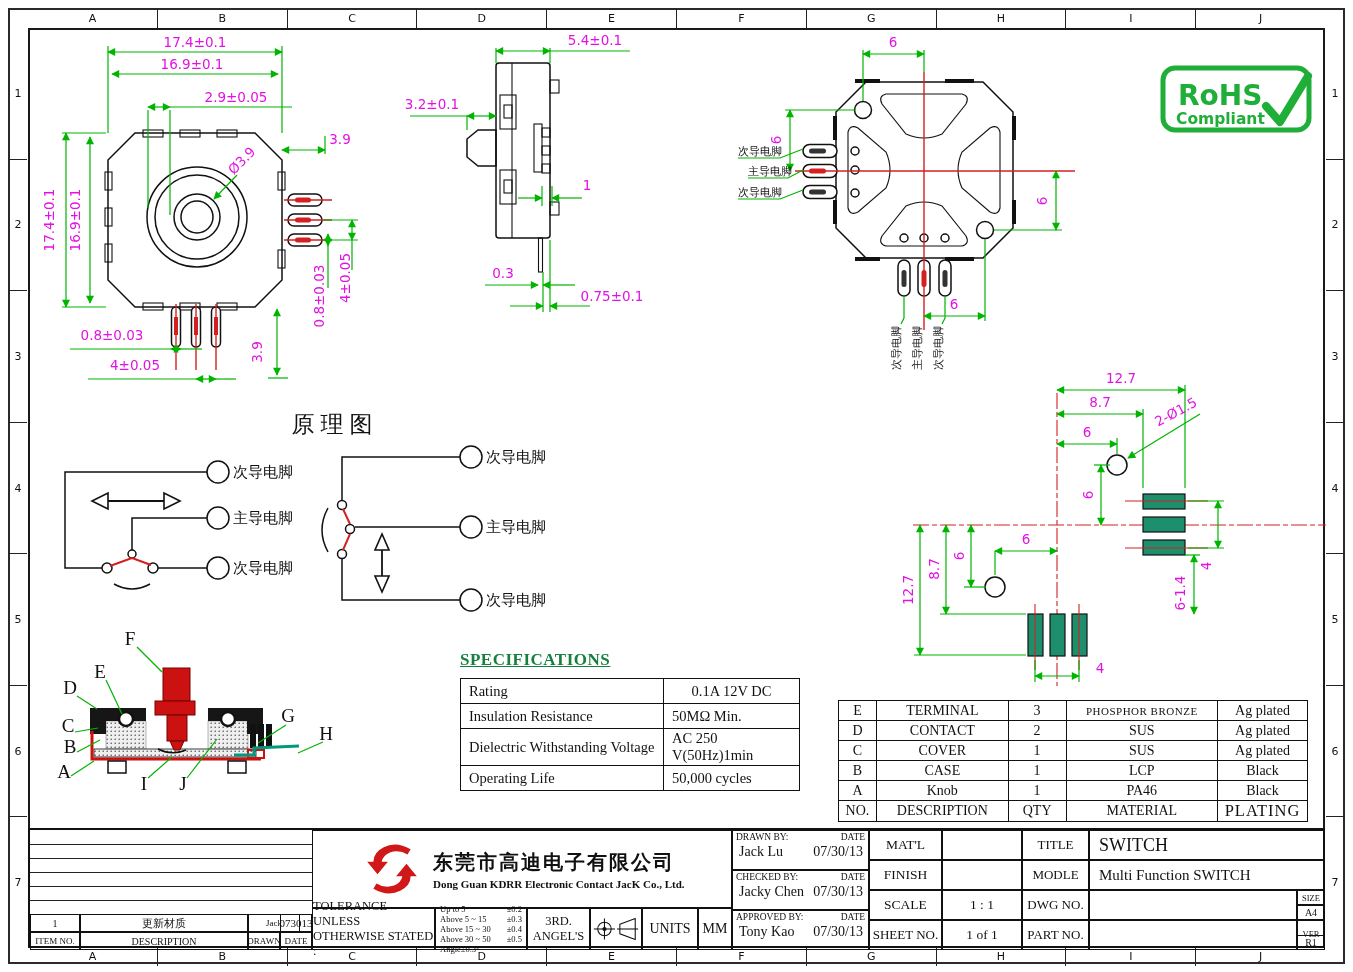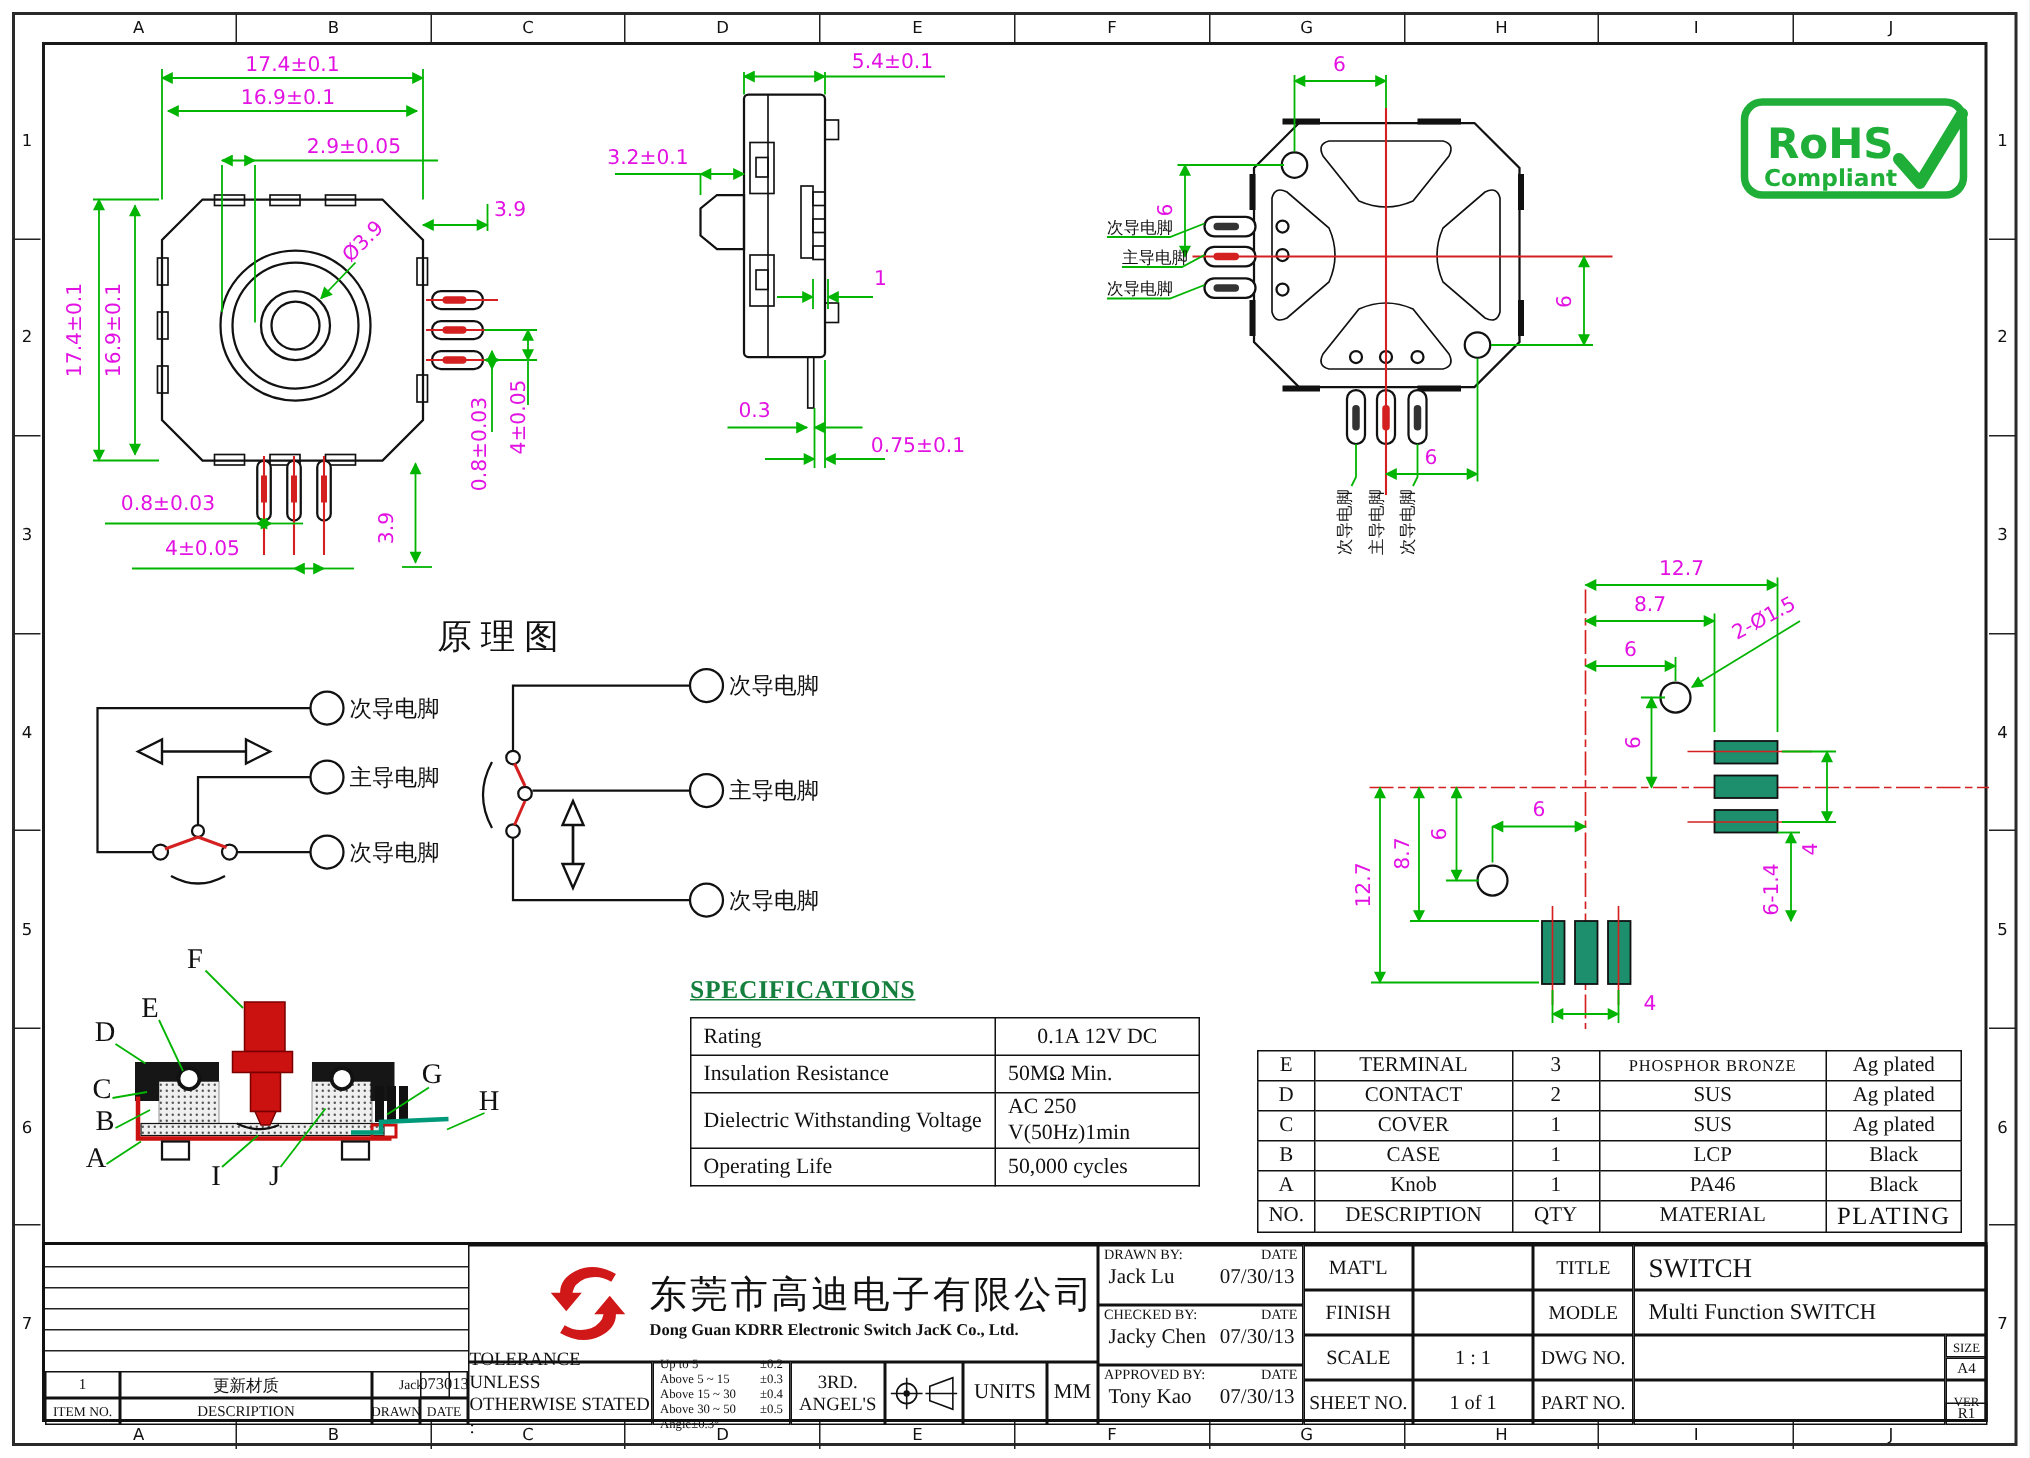--- a/index.html
+++ b/index.html
@@ -554,22 +554,22 @@
     <div class="tbc" style="left:50px;top:102px;width:168px;height:18px;font-size:10px">DESCRIPTION</div>
     <div class="tbc" style="left:218px;top:102px;width:32px;height:18px;font-size:9px">DRAWN</div>
     <div class="tbc" style="left:250px;top:102px;width:32px;height:18px;font-size:9px">DATE</div>
 
     <div class="tbc" style="left:282px;top:0;width:420px;height:78px;justify-content:flex-start">
       <svg width="54" height="60" viewBox="0 0 52 58" style="margin-left:52px">
         <path d="M44 10 Q30 2 18 8 Q8 13 8 22 L2 22 L12 34 L22 22 L16 22 Q17 16 24 13 Q33 10 41 15 Z" fill="#d01818"></path>
         <path d="M8 48 Q22 56 34 50 Q44 45 44 36 L50 36 L40 24 L30 36 L36 36 Q35 42 28 45 Q19 48 11 43 Z" fill="#d01818"></path>
       </svg>
       <div style="margin-left:14px">
-        <div style="font-size:25px;font-weight:normal;letter-spacing:2px">东莞市高迪电子有限公司</div>
-        <div style="font-size:11px;font-weight:bold;margin-top:2px">Dong Guan KDRR  Electronic Switch JacK Co., Ltd.</div>
+        <div style="font-size:20px;font-weight:bold;letter-spacing:2px">东莞市高迪电子有限公司</div>
+        <div style="font-size:11px;font-weight:bold;margin-top:2px">Dong Guan KDRR  Electronic Contact JacK Co., Ltd.</div>
       </div>
     </div>
 
     <div class="tbc" style="left:282px;top:78px;width:123px;height:42px;flex-direction:column;font-size:12.5px">
       <div>TOLERANCE UNLESS</div>
       <div>OTHERWISE STATED :</div>
     </div>
     <div class="tbc" style="left:405px;top:78px;width:92px;height:42px;flex-direction:column;align-items:stretch;justify-content:center;font-size:8.5px;padding:0 4px">
       <div style="display:flex;justify-content:space-between">
           <span>Up to 5</span>

